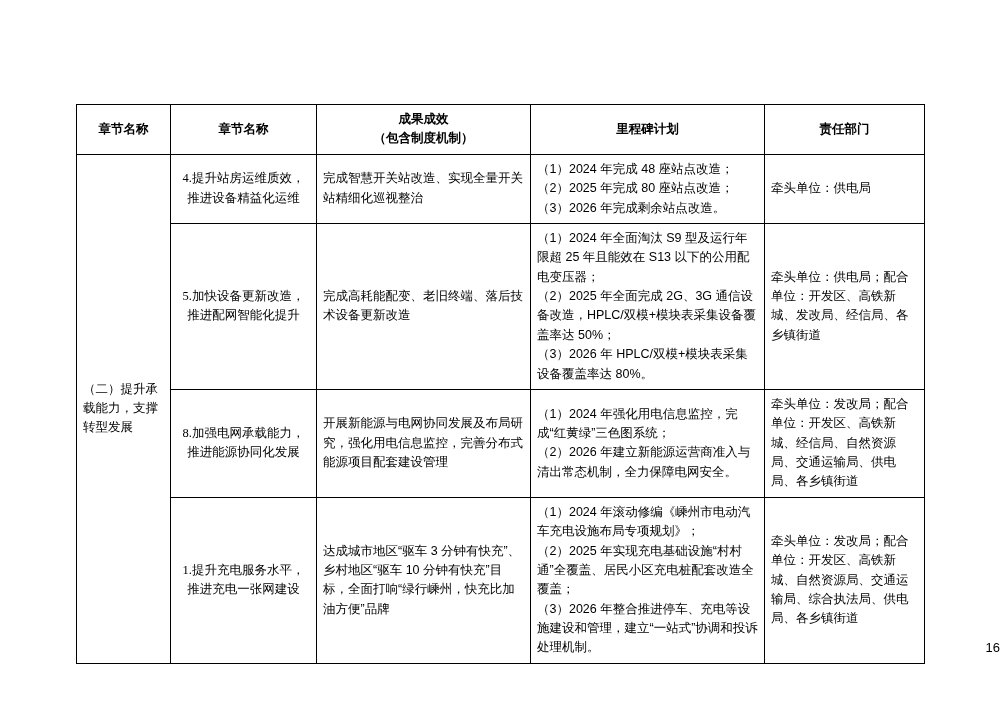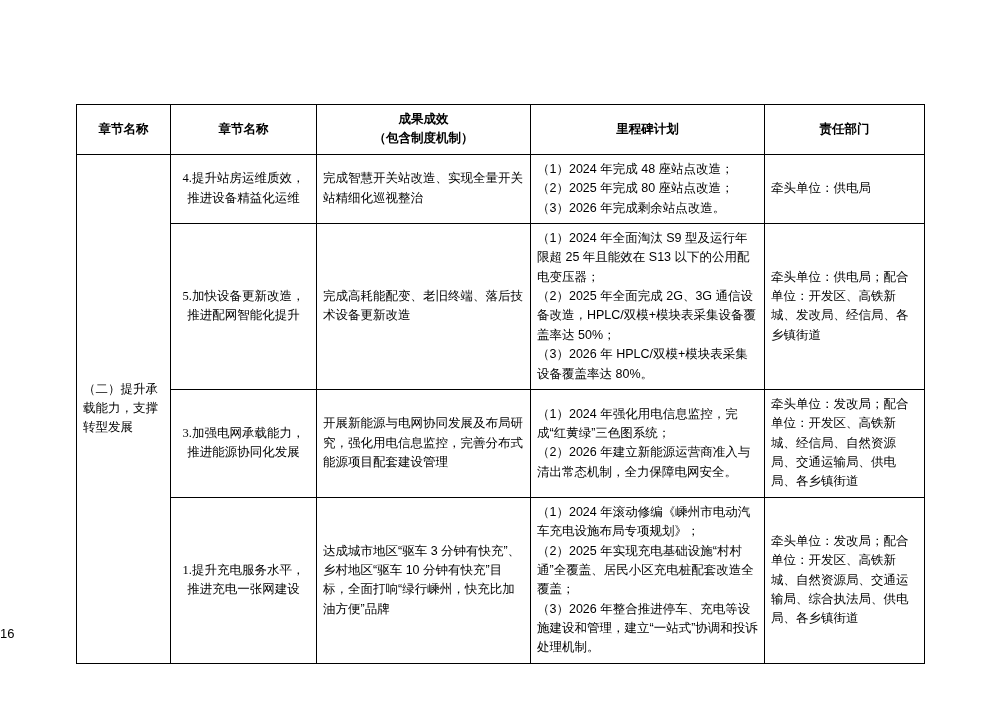--- a/index.html
+++ b/index.html
@@ -73,22 +73,22 @@
   }
   td.dept-cell {
     text-align: left;
     vertical-align: middle;
   }
   .plan-line { display: block; }
   .page-number {
     position: absolute;
     left: 0;
     right: 0;
-    top: 626px;
-    text-align: left;
+    top: 640px;
+    text-align: right;
     font-size: 13px;
     color: #000000;
   }
   .header-sub {
     display: block;
     font-weight: bold;
   }
 </style>
 </head>
 <body>
@@ -143,21 +143,21 @@
           <td class="result-cell">完成高耗能配变、老旧终端、落后技术设备更新改造</td>
           <td class="plan-cell">
             <span class="plan-line">（1）2024 年全面淘汰 S9 型及运行年限超 25 年且能效在 S13 以下的公用配电变压器；</span>
             <span class="plan-line">（2）2025 年全面完成 2G、3G 通信设备改造，HPLC/双模+模块表采集设备覆盖率达 50%；</span>
             <span class="plan-line">（3）2026 年 HPLC/双模+模块表采集设备覆盖率达 80%。</span>
           </td>
           <td class="dept-cell">牵头单位：供电局；配合单位：开发区、高铁新城、发改局、经信局、各乡镇街道</td>
         </tr>
 
         <tr>
-          <td class="task-cell">3.加强电网承载能力，推进能源协同化发展</td>
+          <td class="task-cell">8.加强电网承载能力，推进能源协同化发展</td>
           <td class="result-cell">开展新能源与电网协同发展及布局研究，强化用电信息监控，完善分布式能源项目配套建设管理</td>
           <td class="plan-cell">
             <span class="plan-line">（1）2024 年强化用电信息监控，完成“红黄绿”三色图系统；</span>
             <span class="plan-line">（2）2026 年建立新能源运营商准入与清出常态机制，全力保障电网安全。</span>
           </td>
           <td class="dept-cell">牵头单位：发改局；配合单位：开发区、高铁新城、经信局、自然资源局、交通运输局、供电局、各乡镇街道</td>
         </tr>
 
         <tr>
           <td class="task-cell">1.提升充电服务水平，推进充电一张网建设</td>

